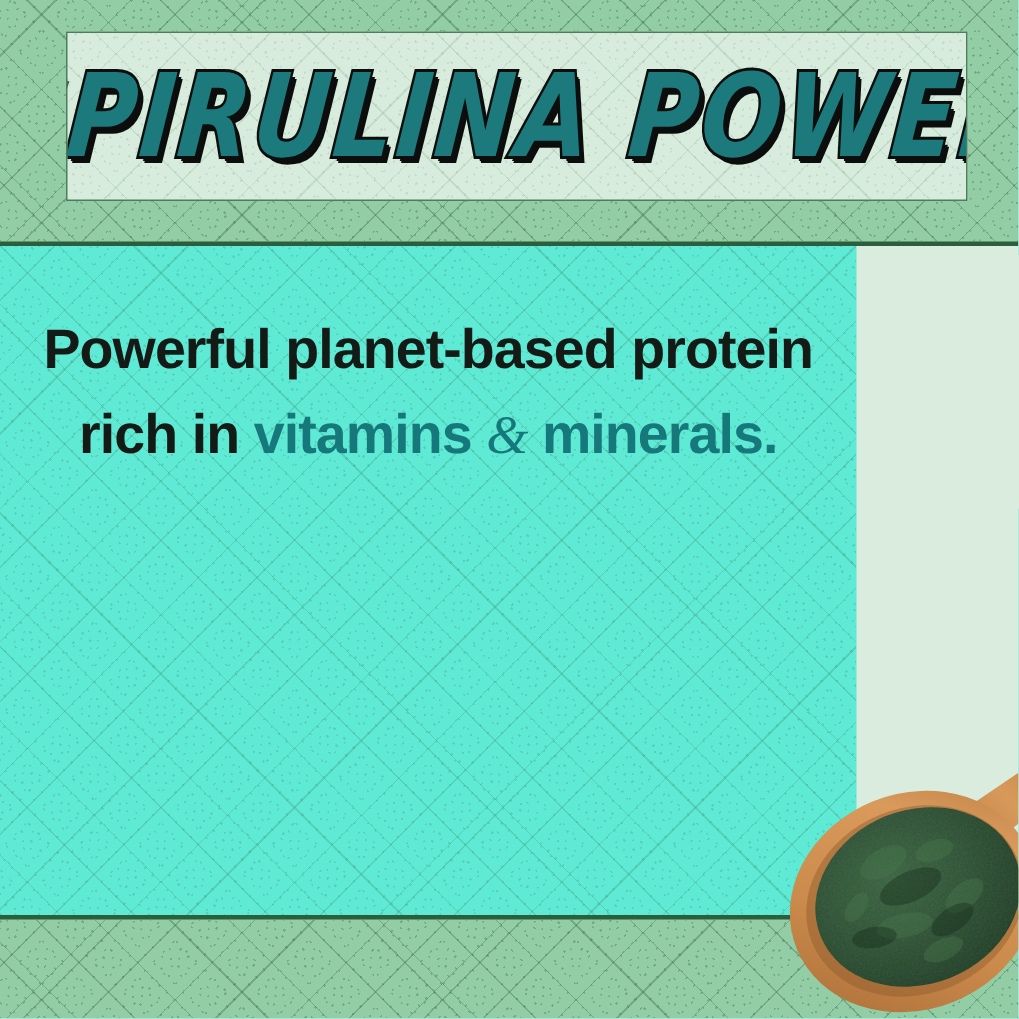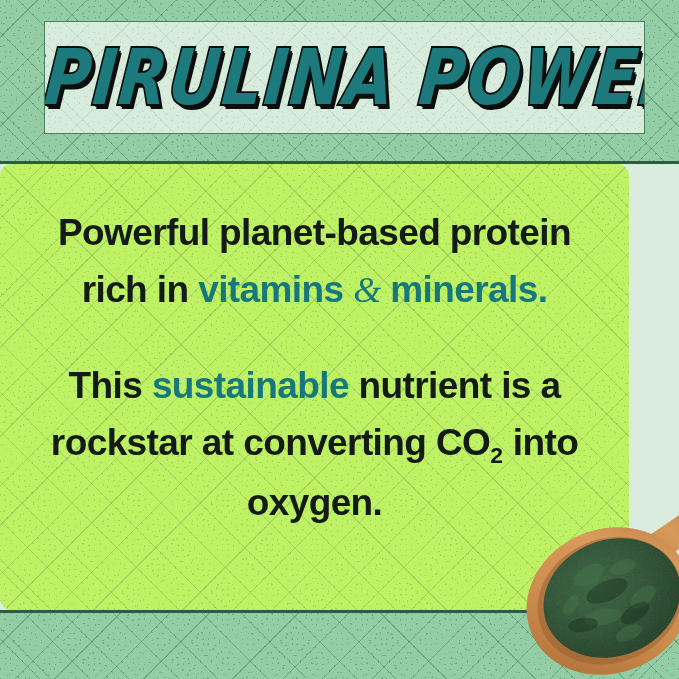--- a/index.html
+++ b/index.html
@@ -89,25 +89,24 @@
        3px 3px 0 #0b0e0c,
        4px 4px 0 #0b0e0c;
     user-select: none;
   }
 
   
   #body-area {
     position: absolute;
     left: 0;
     top: 164px;
-    width: 629px;
+    width: 571px;
     height: 446px;
-    background: #bef264;
-    overflow: hidden;
-    border-radius: 12px;
+    background: #5eead4;
+    overflow: hidden;
   }
 
   #copy {
     position: relative;
     z-index: 2;
     padding: 40px 22px 0 22px;
     text-align: center;
   }
 
   .para {
@@ -173,21 +172,20 @@
     </div>
   </div>
 
   <div id="body-area">
     <div class="texture"></div>
 
     <div id="copy">
 
       <p class="para" id="para-1"><span>Powerful planet-based protein rich in </span><span class="hl">vitamins</span><span> </span><span class="amp">&amp;</span><span> </span><span class="hl">minerals.</span></p>
 
-      <p class="para" id="para-2"><span>This </span><span class="hl">sustainable</span><span> nutrient is a rockstar at converting CO</span><span class="sub">2</span><span> into oxygen.</span></p>
 
     </div>
   </div>
 
   <div id="footer-band">
     <div class="texture strong"></div>
   </div>
 
   <svg id="spoon-photo" viewBox="0 0 186 176">
     <defs>

